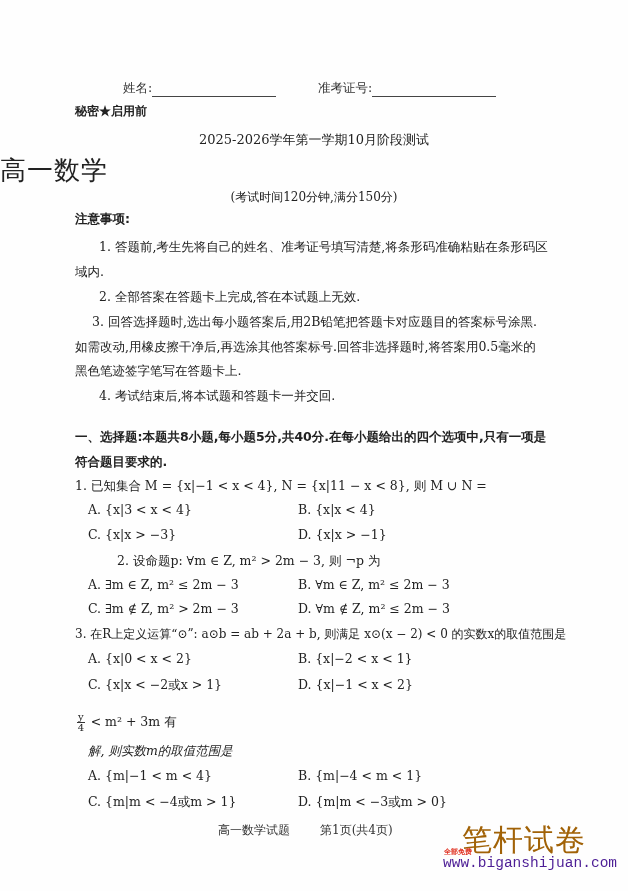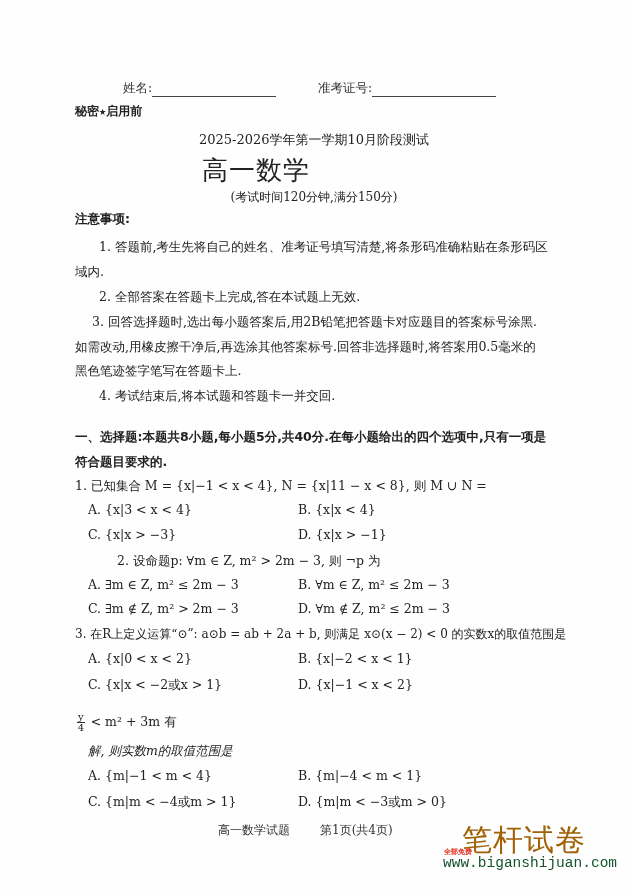--- a/index.html
+++ b/index.html
@@ -3,32 +3,32 @@
 <meta charset="utf-8">
 <style>
   html, body { margin:0; padding:0; }
   body {
     width:628px; height:891px; background:#fefefe; position:relative; overflow:hidden;
     font-family: "DejaVu Serif", "Liberation Serif", serif; color:#222;
   }
   .abs { position:absolute; }
   .hdr-field { font-size:12.5px; color:#333; }
   .hdr-field .line { display:inline-block; border-bottom:1px solid #444; vertical-align:bottom; height:12px; }
-  .secret { font-family:Liberation Mono, monospace; font-size:12px; font-weight:bold; color:#222; }
+  .secret { font-family:Liberation Serif, serif; font-size:12px; font-weight:bold; color:#222; }
   .subtitle { font-size:13px; width:628px; text-align:center; left:0; }
-  .title { font-size:26px; width:512px; text-align:center; left:0; letter-spacing:1px; }
+  .title { font-size:26px; width:512px; text-align:left; left:0; letter-spacing:1px; }
   .duration { font-size:12px; width:628px; text-align:center; left:0; }
   .notes-head { font-family:"DejaVu Sans","Liberation Sans",sans-serif; font-weight:bold; font-size:12.5px; }
   .p { font-size:12.5px; line-height:25px; width:500px; }
   .sec-head { font-family:"DejaVu Sans","Liberation Sans",sans-serif; font-weight:bold; font-size:12.5px; line-height:25px; width:510px; }
   .q { font-size:12.5px; }
   .opt { font-size:12.5px; }
   .footer { font-size:12px; color:#333; }
   .logo-cn { font-family:"DejaVu Sans","Liberation Sans",sans-serif; font-size:30px; color:#a16207; letter-spacing:1px; }
-  .logo-url { font-family:"Liberation Mono","DejaVu Sans Mono",monospace; font-size:14.5px; color:#14532d; }
+  .logo-url { font-family:"Liberation Mono","DejaVu Sans Mono",monospace; font-size:14.5px; color:#4c1d95; }
   .logo-free { font-family:"DejaVu Sans","Liberation Sans",sans-serif; font-size:7px; color:#e03020; font-weight:bold; }
   .frac { display:inline-block; vertical-align:middle; text-align:center; font-size:10px; line-height:10px; margin:0 2px; }
   .frac span { display:block; }
   .frac .num { border-bottom:1px solid #333; padding:0 1px; }
 </style>
 </head>
 <body>
 
 <div class="abs hdr-field" style="left:123px; top:80px;">
   <span>姓名:</span><span class="line" style="width:124px;"></span>

